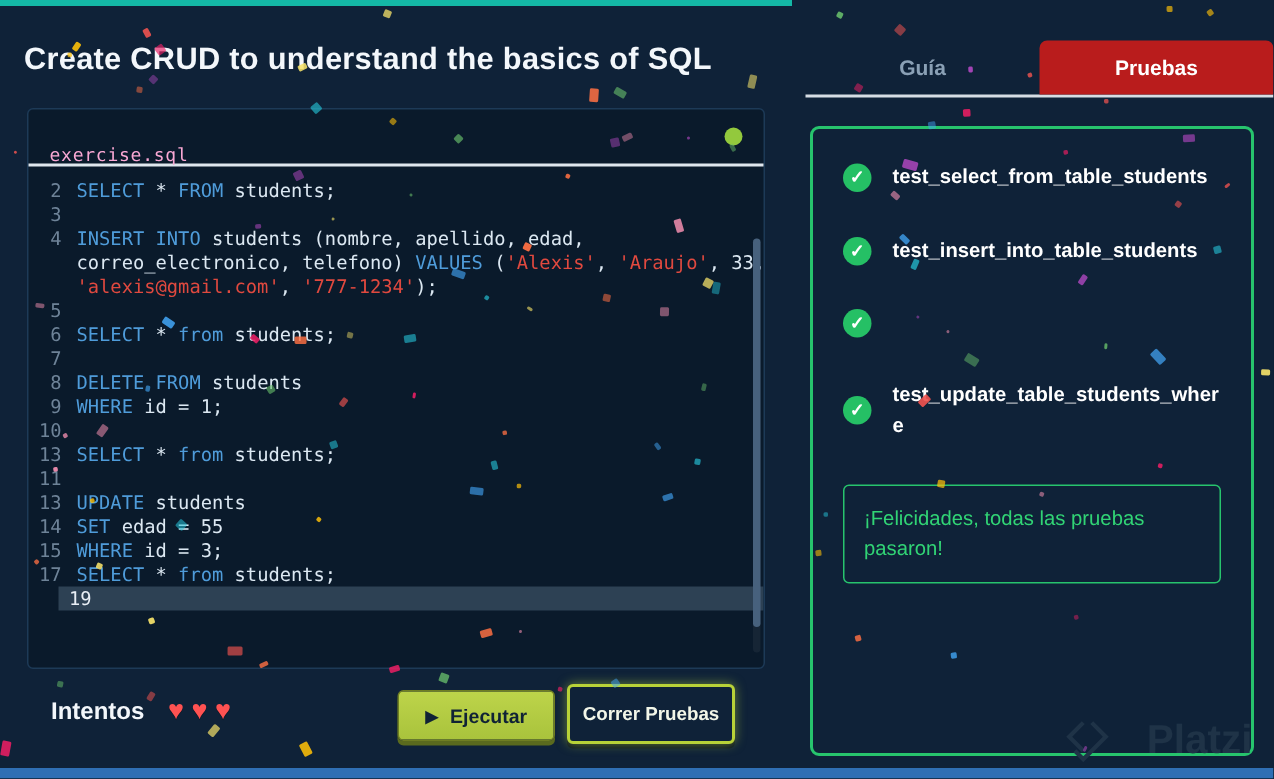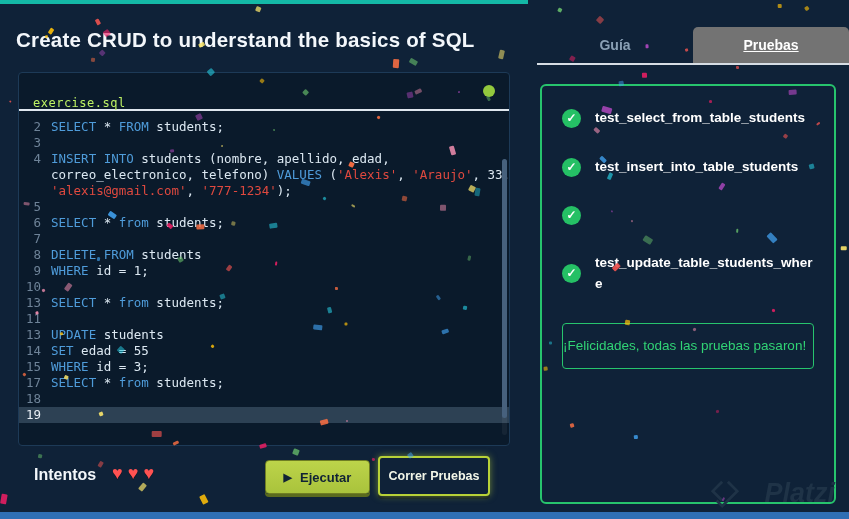--- a/index.html
+++ b/index.html
@@ -10,54 +10,54 @@
   .bottom-strip { position:absolute; left:0; bottom:0; width:100%; height:7px; background:#2f6fb4; z-index:2; }
 
   .confetti-layer { position:absolute; inset:0; z-index:9; pointer-events:none; }
   .cf { position:absolute; border-radius:1px; }
 
   .page-title { position:absolute; left:16px; top:28px; color:#f3f7fb; font-size:20.5px; font-weight:bold; letter-spacing:.2px; z-index:3; }
 
   
   .editor { position:absolute; left:18px; top:72px; width:492px; height:374px; background:#0a1a2b; border:1px solid #1d3a57; border-radius:4px; z-index:3; }
   .editor-header { height:38px; display:flex; align-items:center; justify-content:space-between; padding:0 14px; border-bottom:2px solid #dfe7ee; }
-  .filename { font-family:"DejaVu Sans Mono", monospace; font-size:12px; color:#bef264; letter-spacing:.5px;margin-top:24px; }
+  .filename { font-family:"DejaVu Sans Mono", monospace; font-size:12px; color:#f9a8d4; letter-spacing:.5px;margin-top:24px; }
   .dot { width:12px; height:12px; border-radius:50%; background:#93c93d; }
   .code-area { position:absolute; top:40px; left:0; right:0; bottom:2px; overflow:hidden; font-family:"DejaVu Sans Mono", monospace; font-size:12.5px; line-height:16px; padding-top:6px; }
   .crow { display:flex; height:16px; }
-  .crow.active { background:rgba(173,203,230,0.22); }
+  .crow.active { background:rgba(173,203,230,0.22);margin-left:20px; }
   .gutter { width:32px; flex:0 0 32px; text-align:right; padding-right:10px; color:#6e8398; user-select:none; }
   .crow.active .gutter { color:#e8eef5; }
   .cline { white-space:pre; }
   .tok-k { color:#4f9cda; }
   .tok-s { color:#e0493f; }
   .tok-p { color:#dce8f2; }
   .vscroll { position:absolute; right:2px; top:46px; bottom:8px; width:5px; background:rgba(255,255,255,0.05); border-radius:3px; }
   .vthumb { width:5px; height:94%; background:#47617d; border-radius:3px; }
 
   
   .intentos { position:absolute; left:34px; top:466px; color:#f3f7fb; font-size:16px; font-weight:bold; z-index:3; }
   .hearts { position:absolute; left:112px; top:463px; z-index:3; }
   .heart { color:#ff5252; font-size:18px; margin-right:5px; text-shadow:0 1px 0 rgba(0,0,0,.4); }
   .btn-run { position:absolute; left:265px; top:460px; width:105px; height:34px; background:linear-gradient(#bdd44a,#a9c33c); border:1px solid #6f7e23; border-radius:4px; box-shadow:0 3px 0 #5a6a1e; color:#102235; font-family:"Liberation Sans",sans-serif; font-size:13px; font-weight:bold; display:flex; align-items:center; justify-content:center; gap:8px; cursor:pointer; z-index:3; }
   .play { font-size:11px; }
   .btn-test { position:absolute; left:378px; top:456px; width:112px; height:40px; background:#0f2238; border:2px solid #b8d238; border-radius:4px; box-shadow:0 0 7px rgba(184,210,56,.55), 0 3px 0 #0a1625; color:#f2f6e8; font-family:"Liberation Sans",sans-serif; font-size:12.5px; font-weight:bold; cursor:pointer; z-index:3; }
 
   
   .tabs { position:absolute; left:537px; top:27px; width:312px; height:38px; display:flex; border-bottom:2px solid #d6dde4; z-index:3; }
   .tab { flex:1; display:flex; align-items:center; justify-content:center; color:#8aa0b5; font-size:14px; font-weight:bold; cursor:pointer; }
-  .tab.active { background:#737373; color:#fff; border-radius:5px 5px 0 0;text-decoration:underline; }
+  .tab.active { background:#b91c1c; color:#fff; border-radius:5px 5px 0 0; }
 
   .tests-panel { position:absolute; left:540px; top:84px; width:296px; height:420px; border:2px solid #27c46d; border-radius:6px; padding:22px 20px; z-index:3; }
   .titem { display:flex; align-items:center; gap:14px; margin-bottom:28px; }
   .check { flex:0 0 19px; width:19px; height:19px; border-radius:50%; background:#25c065; color:#fff; font-size:12px; font-weight:bold; line-height:19px; text-align:center; }
   .tlabel { color:#ffffff; font-size:13.5px; font-weight:bold; line-height:1.55; word-break:break-all; max-width:232px; }
-  .congrats { margin-top:24px; width:252px; border:1px solid #27c46d; border-radius:4px; padding:12px 0; color:#31d475; font-size:13.5px; line-height:1.5; }
-
-  .watermark { position:absolute; right:14px; bottom:10px; display:flex; align-items:center; gap:24px; z-index:3;font-style:italic; }
+  .congrats { margin-top:24px; width:252px; border:1px solid #27c46d; border-radius:4px; padding:12px 13px; color:#31d475; font-size:13.5px; line-height:1.5; }
+
+  .watermark { position:absolute; right:14px; bottom:10px; display:flex; align-items:center; gap:24px; z-index:3; }
   .wm-text { color:#1f3347; font-size:27px; font-weight:bold; }
 </style>
 </head>
 <body>
 
 <div class="page">
   <div class="top-strip"></div>
   <div class="bottom-strip"></div>
   <div class="confetti-layer" id="confetti">
       <div class="cf" style="left: 771.902px; top: 309.308px; width: 2.95512px; height: 2.95512px; background: rgb(233, 30, 99); transform: rotate(17.7628deg); opacity: 0.877892;"></div>
@@ -242,24 +242,20 @@
             <span class="cline"><span class="tok-k">SET</span><span class="tok-p"> edad = 55</span></span>
           </div>
           <div class="crow">
             <span class="gutter">15</span>
             <span class="cline"><span class="tok-k">WHERE</span><span class="tok-p"> id = 3;</span></span>
           </div>
           <div class="crow">
             <span class="gutter">17</span>
             <span class="cline"><span class="tok-k">SELECT</span><span class="tok-p"> * </span><span class="tok-k">from</span><span class="tok-p"> students;</span></span>
           </div>
-          <div class="crow">
-            <span class="gutter">18</span>
-            <span class="cline"></span>
-          </div>
           <div class="crow active">
             <span class="gutter">19</span>
             <span class="cline"></span>
           </div>
         </div>
       <div class="vscroll">
           <div class="vthumb"></div>
         </div>
     </div>
   </div>

